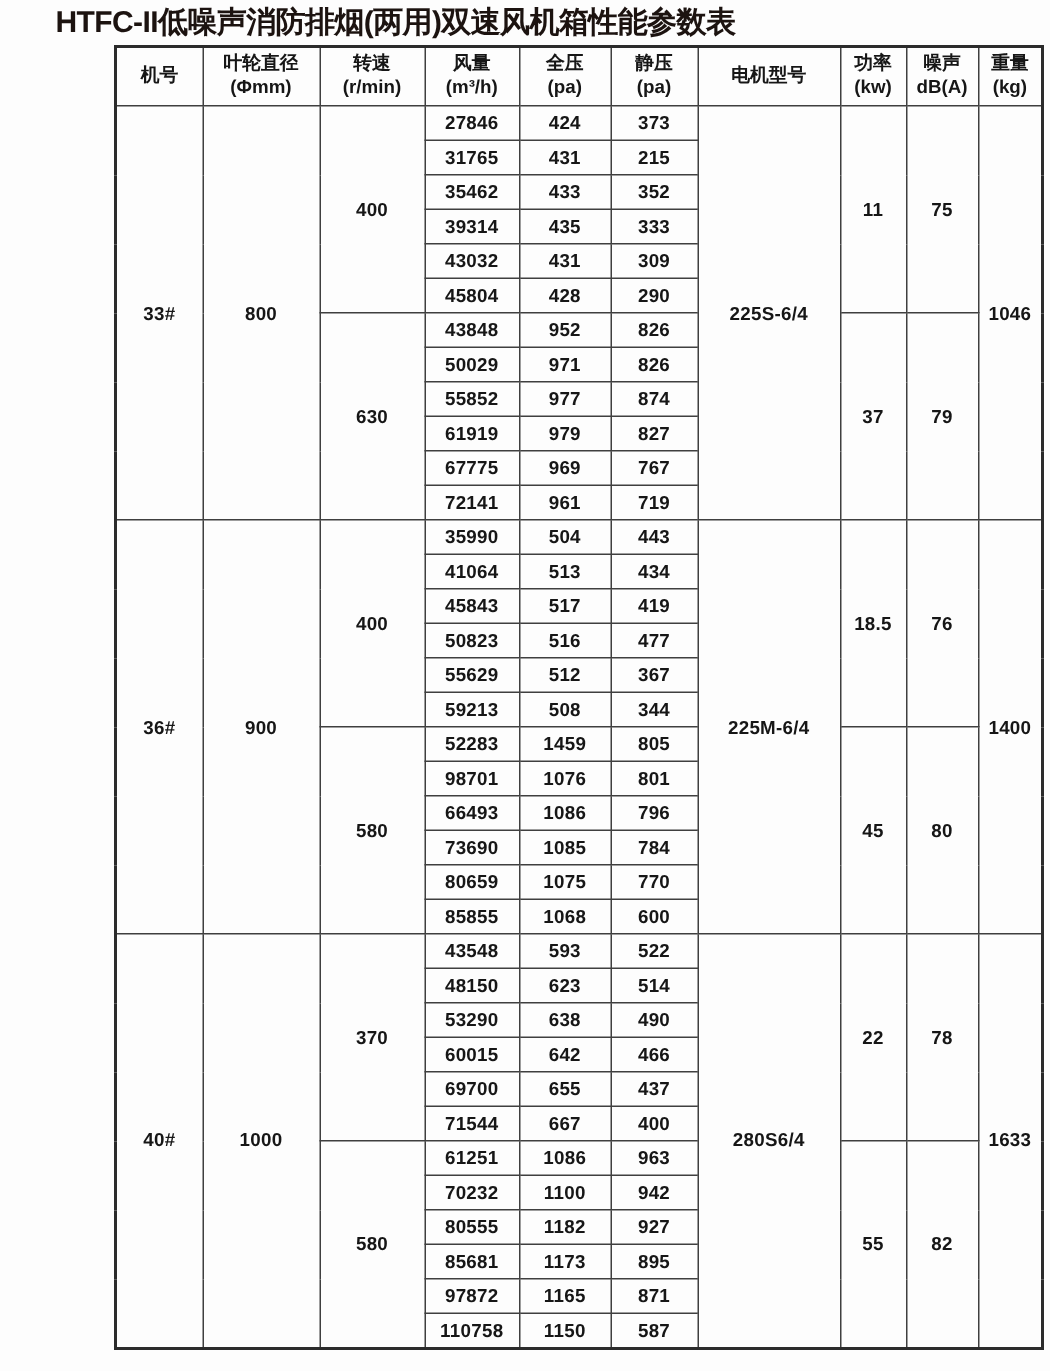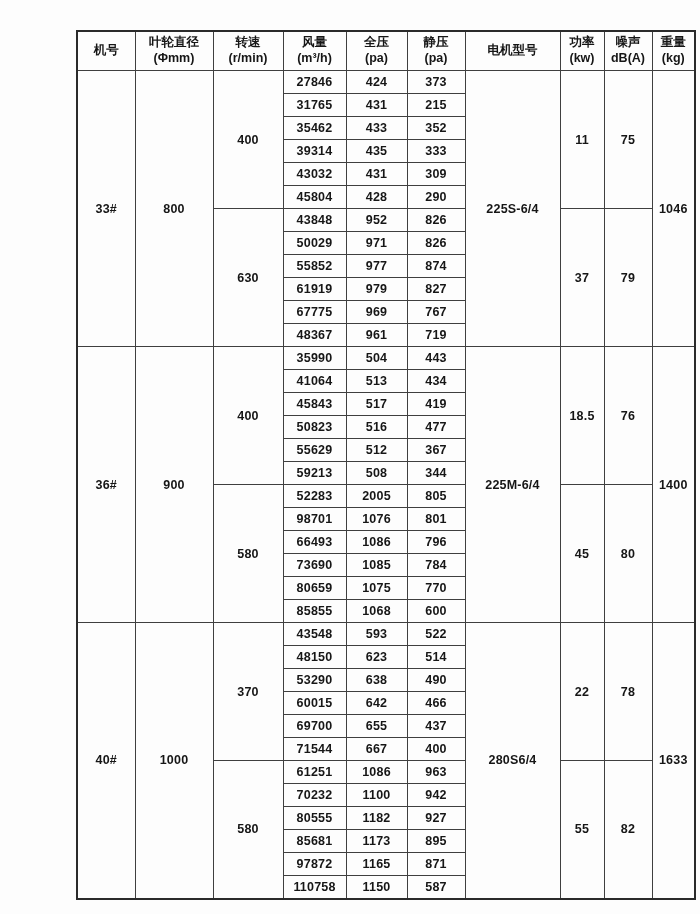--- a/index.html
+++ b/index.html
@@ -48,20 +48,21 @@
   .spec td{
     font-size:12.5px;
     letter-spacing:0.2px;
   }
 </style>
 </head>
 <body>
 
 <div class="page">
 
+  <div class="title">HTFC-II低噪声消防排烟(两用)双速风机箱性能参数表</div>
 
   <table class="spec">
     <colgroup>
       <col style="width:58px">
         <col style="width:78px">
         <col style="width:70px">
       <col style="width:63px">
         <col style="width:61px">
         <col style="width:58px">
       <col style="width:95px">
@@ -194,21 +195,21 @@
           <td>61919</td>
           <td>979</td>
           <td>827</td>
         </tr>
       <tr>
           <td>67775</td>
           <td>969</td>
           <td>767</td>
         </tr>
       <tr>
-          <td>48367</td>
+          <td>72141</td>
           <td>961</td>
           <td>719</td>
         </tr>
 
       <tr>
         <td rowspan="12">36#</td>
         <td rowspan="12">900</td>
         <td rowspan="6">400</td>
         <td>35990</td>
         <td>504</td>
@@ -239,21 +240,21 @@
           <td>367</td>
         </tr>
       <tr>
           <td>59213</td>
           <td>508</td>
           <td>344</td>
         </tr>
       <tr>
         <td rowspan="6">580</td>
         <td>52283</td>
-        <td>2005</td>
+        <td>1459</td>
         <td>805</td>
         <td rowspan="6">45</td>
         <td rowspan="6">80</td>
       </tr>
       <tr>
           <td>98701</td>
           <td>1076</td>
           <td>801</td>
         </tr>
       <tr>

